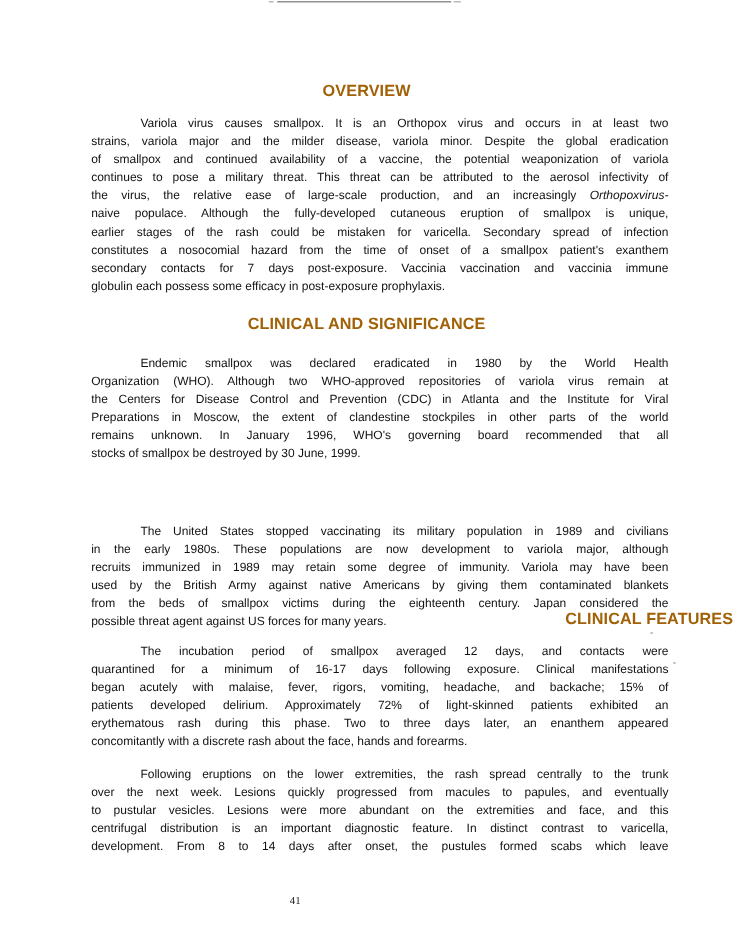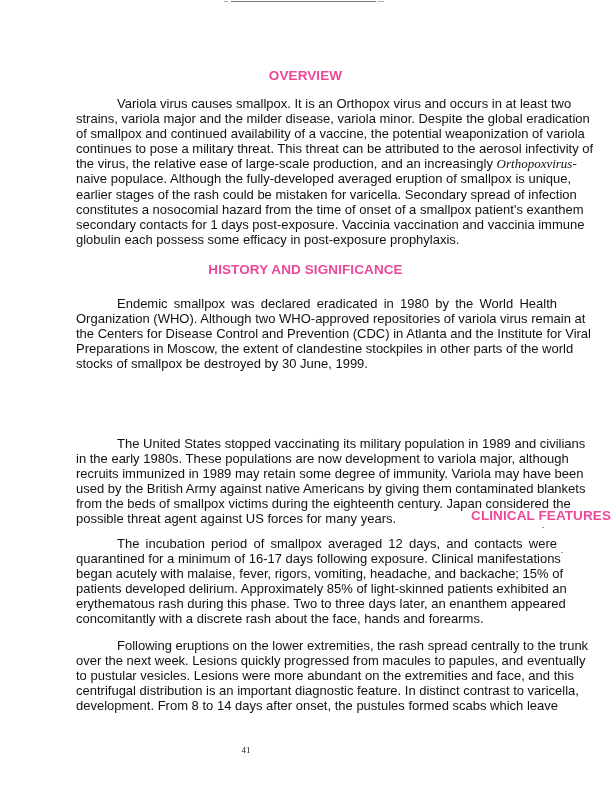--- a/index.html
+++ b/index.html
@@ -3,82 +3,83 @@
 <meta charset="utf-8">
 <style>
   html, body { margin: 0; padding: 0; background: #ffffff; }
   body { width: 611px; height: 792px; position: relative; overflow: hidden; color: #111; }
   .page { position: absolute; left: 0; top: 0; width: 611px; height: 792px; }
   .topline { position: absolute; left: 231px; top: 1px; width: 145px; height: 1px; background: #777; }
   .topline-dash { position: absolute; top: 1px; height: 1px; background: #aaa; }
   .heading {
     position: absolute; left: 0; width: 611px; text-align: center;
     font-family: "Liberation Sans", sans-serif; font-weight: bold; font-size: 13.5px;
-    letter-spacing: 0.1px; color: #ec4899;
+    letter-spacing: 0.1px; color: #a16207;
   }
   .para {
     position: absolute; left: 76px; width: 481px;
-    font-family: "Liberation Sans", sans-serif; font-size: 13px; line-height: 15.1px;
+    font-family: "Liberation Sans", sans-serif; font-size: 10px; line-height: 15.1px;
     text-align: justify; color: #111;
   }
   .para .line { display: block; text-align: justify; text-align-last: justify; white-space: nowrap; height: 15.1px; }
   .para .line.last { text-align-last: left; }
   .para .line.indent { padding-left: 41px; }
   .pagenum {
     position: absolute; left: 0; width: 492px; top: 745px; text-align: center;
     font-family: "Liberation Serif", serif; font-size: 9px; color: #222;
   }
   .mark { position: absolute; width: 2px; height: 1px; background: #999; }
-  em { font-style: italic; font-family: Liberation Serif, serif; }
+  em { font-style: italic; }
 </style>
 </head>
 <body>
 
 <div class="page">
   <div class="topline"></div>
   <div class="topline-dash" style="left:224px;width:4px;"></div>
   <div class="topline-dash" style="left:378px;width:6px;"></div>
 
   <div class="heading" style="top:68px;">OVERVIEW</div>
   <div class="para" style="top:96px;">
     <span class="line indent">Variola virus causes smallpox.  It is an Orthopox virus and occurs in at least two</span>
     <span class="line">strains, variola major and the milder disease, variola minor.  Despite the global eradication</span>
     <span class="line">of smallpox and continued availability of a vaccine, the potential weaponization of variola</span>
     <span class="line">continues to pose a military threat.  This threat can be attributed to the aerosol infectivity of</span>
     <span class="line"><span>the virus, the relative ease of large-scale production, and an increasingly </span><em>Orthopoxvirus-</em></span>
-    <span class="line">naive populace.  Although the fully-developed averaged eruption of smallpox is unique,</span>
+    <span class="line">naive populace.  Although the fully-developed cutaneous eruption of smallpox is unique,</span>
     <span class="line">earlier stages of the rash could be mistaken for varicella.  Secondary spread of infection</span>
     <span class="line">constitutes a nosocomial hazard from the time of onset of a smallpox patient's exanthem</span>
-    <span class="line">secondary contacts for 1 days post-exposure.  Vaccinia vaccination and vaccinia immune</span>
+    <span class="line">secondary contacts for 7 days post-exposure.  Vaccinia vaccination and vaccinia immune</span>
     <span class="line last">globulin each possess some efficacy in post-exposure prophylaxis.</span>
   </div>
 
-  <div class="heading" style="top:262px;">HISTORY AND SIGNIFICANCE</div>
+  <div class="heading" style="top:262px;">CLINICAL AND SIGNIFICANCE</div>
   <div class="para" style="top:296px;">
     <span class="line indent">Endemic smallpox was declared eradicated in 1980 by the World Health</span>
     <span class="line">Organization (WHO).  Although two WHO-approved repositories of variola virus remain at</span>
     <span class="line">the Centers for Disease Control and Prevention (CDC) in Atlanta and the Institute for Viral</span>
     <span class="line">Preparations in Moscow, the extent of clandestine stockpiles in other parts of the world</span>
+    <span class="line">remains unknown.  In January 1996, WHO's governing board recommended that all</span>
     <span class="line last">stocks of smallpox be destroyed by 30 June, 1999.</span>
   </div>
   <div class="para" style="top:400px;margin-top:36px;">
     <span class="line indent">The United States stopped vaccinating its military population in 1989 and civilians</span>
     <span class="line">in the early 1980s.  These populations are now development to variola major, although</span>
     <span class="line">recruits immunized in 1989 may retain some degree of immunity.  Variola may have been</span>
     <span class="line">used by the British Army against native Americans by giving them contaminated blankets</span>
     <span class="line">from the beds of smallpox victims during the eighteenth century.  Japan considered the</span>
     <span class="line last">possible threat agent against US forces for many years.</span>
   </div>
 
   <div class="heading" style="top:508px;text-align:right;">CLINICAL FEATURES</div>
   <div class="para" style="top:536px;">
     <span class="line indent">The incubation period of smallpox averaged 12 days, and contacts were</span>
     <span class="line">quarantined for a minimum of 16-17 days following exposure.  Clinical manifestations</span>
     <span class="line">began acutely with malaise, fever, rigors, vomiting, headache, and backache; 15% of</span>
-    <span class="line">patients developed delirium.  Approximately 85% of light-skinned patients exhibited an</span>
+    <span class="line">patients developed delirium.  Approximately 72% of light-skinned patients exhibited an</span>
     <span class="line">erythematous rash during this phase.  Two to three days later, an enanthem appeared</span>
     <span class="line last">concomitantly with a discrete rash about the face, hands and forearms.</span>
   </div>
   <div class="para" style="top:638px;">
     <span class="line indent">Following eruptions on the lower extremities, the rash spread centrally to the trunk</span>
     <span class="line">over the next week.  Lesions quickly progressed from macules to papules, and eventually</span>
     <span class="line">to pustular vesicles.  Lesions were more abundant on the extremities and face, and this</span>
     <span class="line">centrifugal distribution is an important diagnostic feature.  In distinct contrast to varicella,</span>
     <span class="line">development.  From 8 to 14 days after onset, the pustules formed scabs which leave</span>
   </div>

